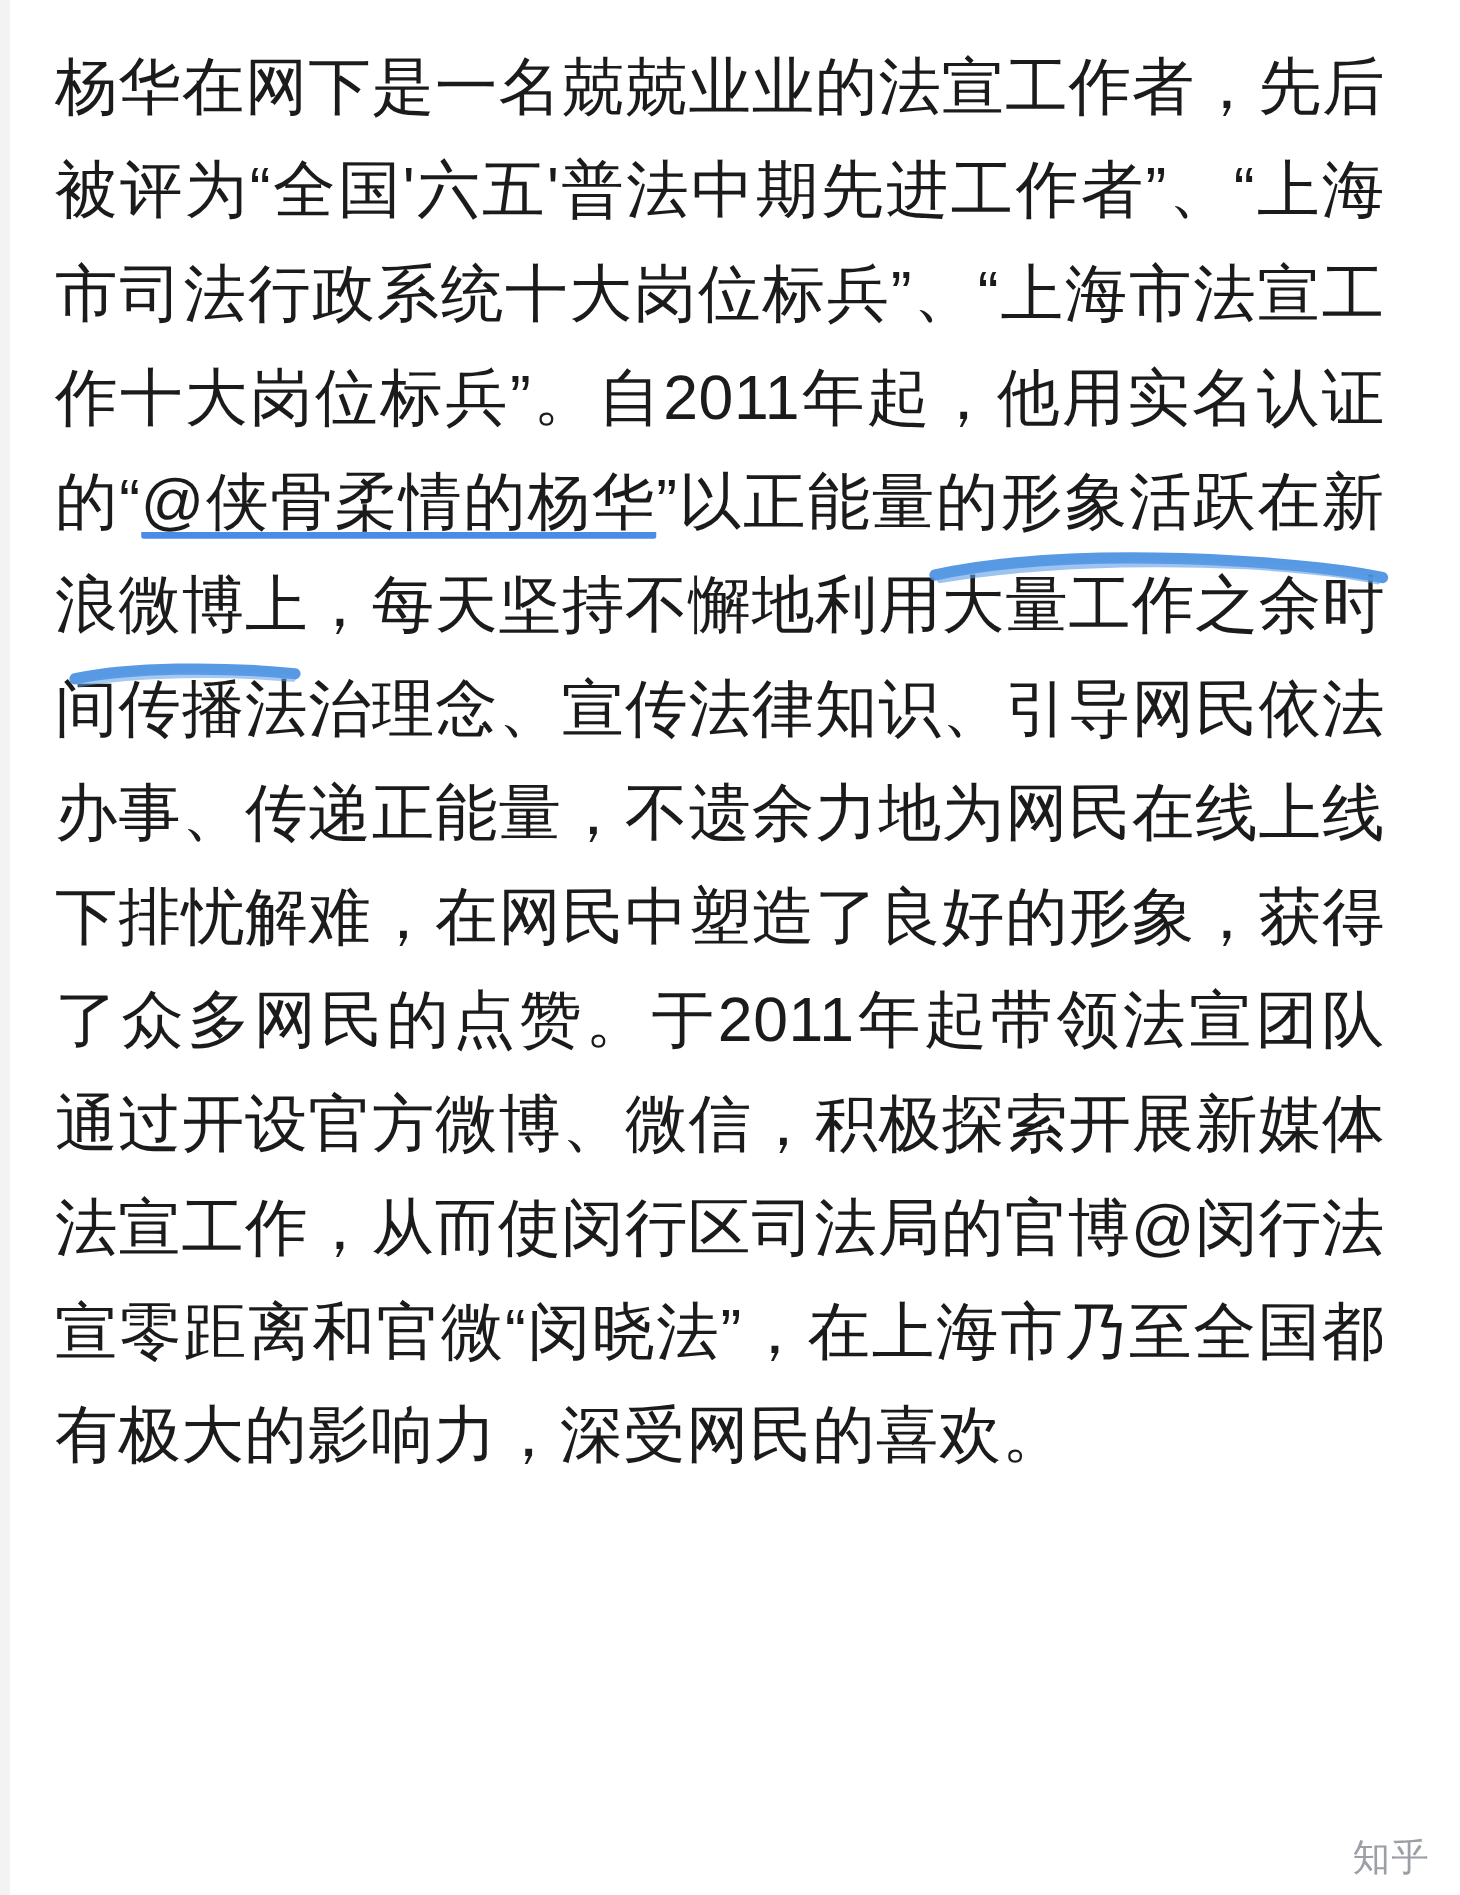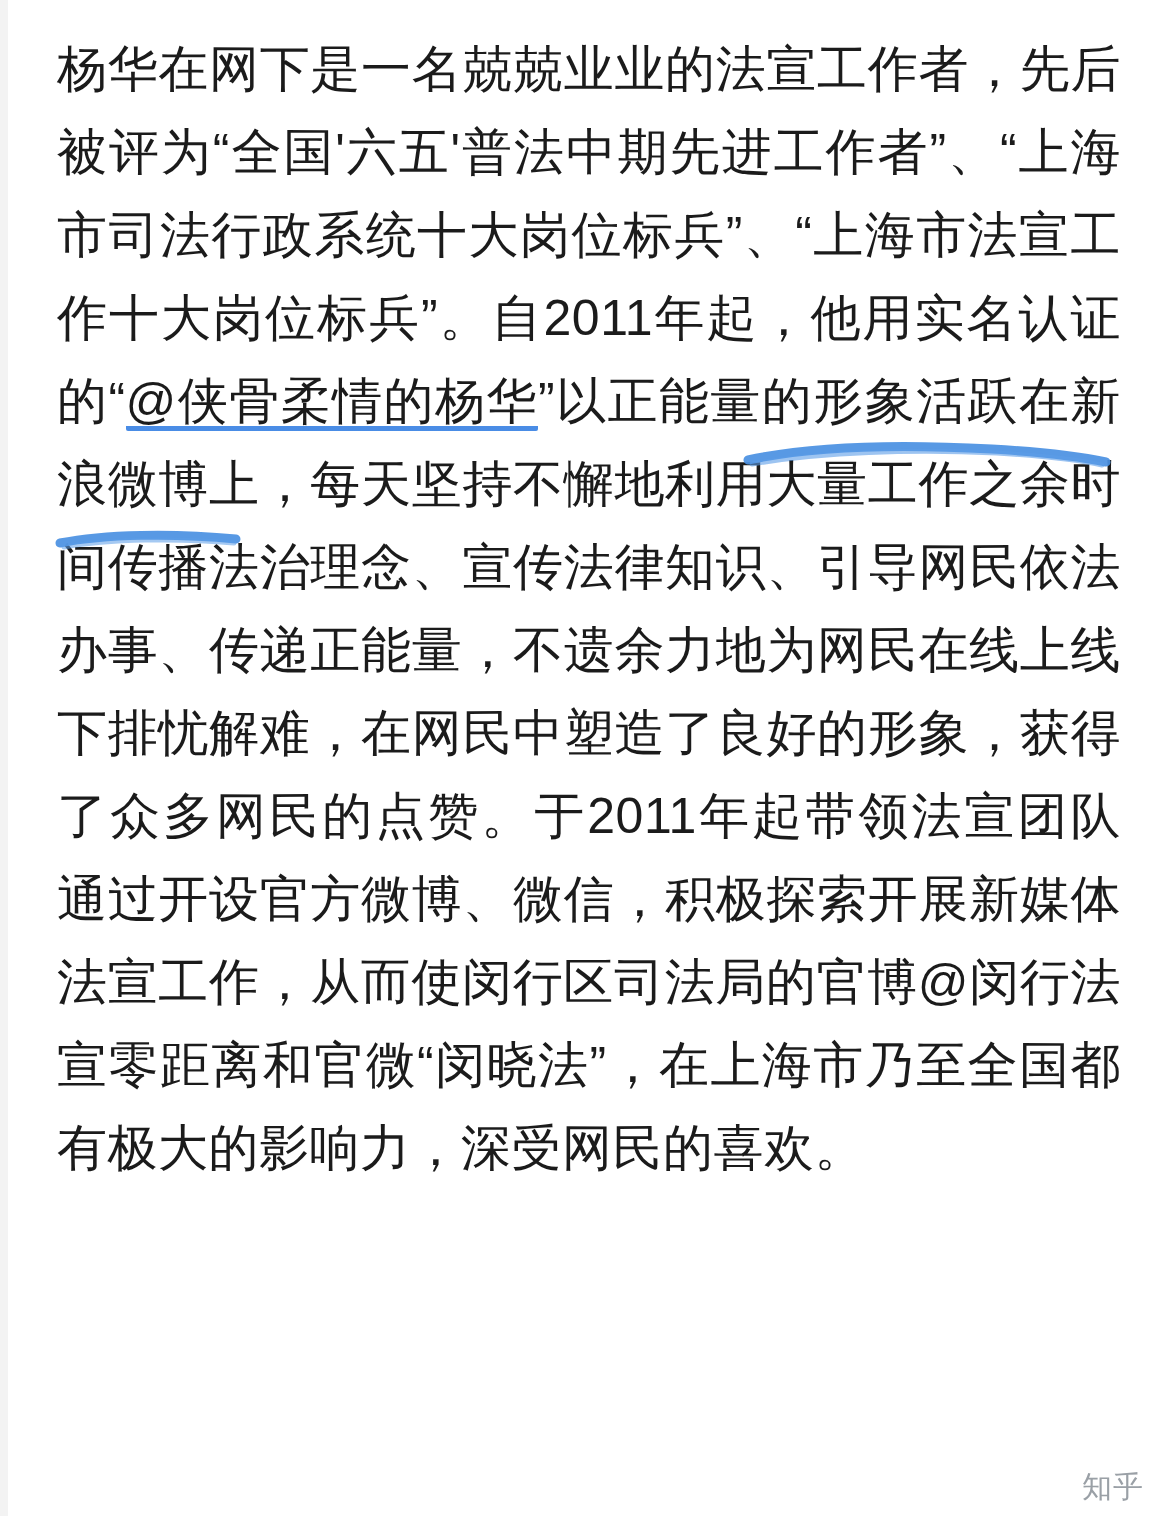--- a/index.html
+++ b/index.html
@@ -20,21 +20,21 @@
   .left-rule {
     position: absolute;
     left: 0;
     top: 0;
     width: 8px;
     height: 1516px;
     background: #f3f3f3;
   }
   .article {
     position: absolute;
-    left: 57px;
+    left: 44px;
     top: 28px;
     width: 1064px;
   }
   .article p {
     margin: 0;
     font-size: 50px;
     line-height: 83px;
     color: #1b1b1b;
     letter-spacing: 0.5px;
     text-align: justify;

